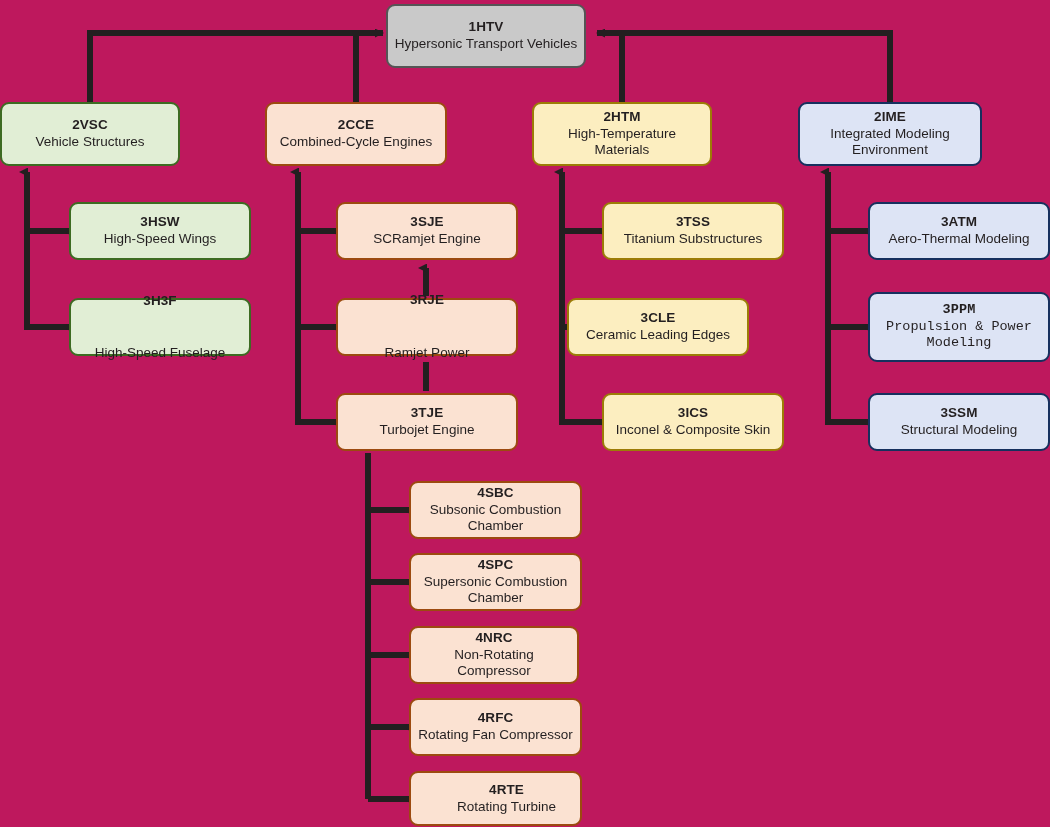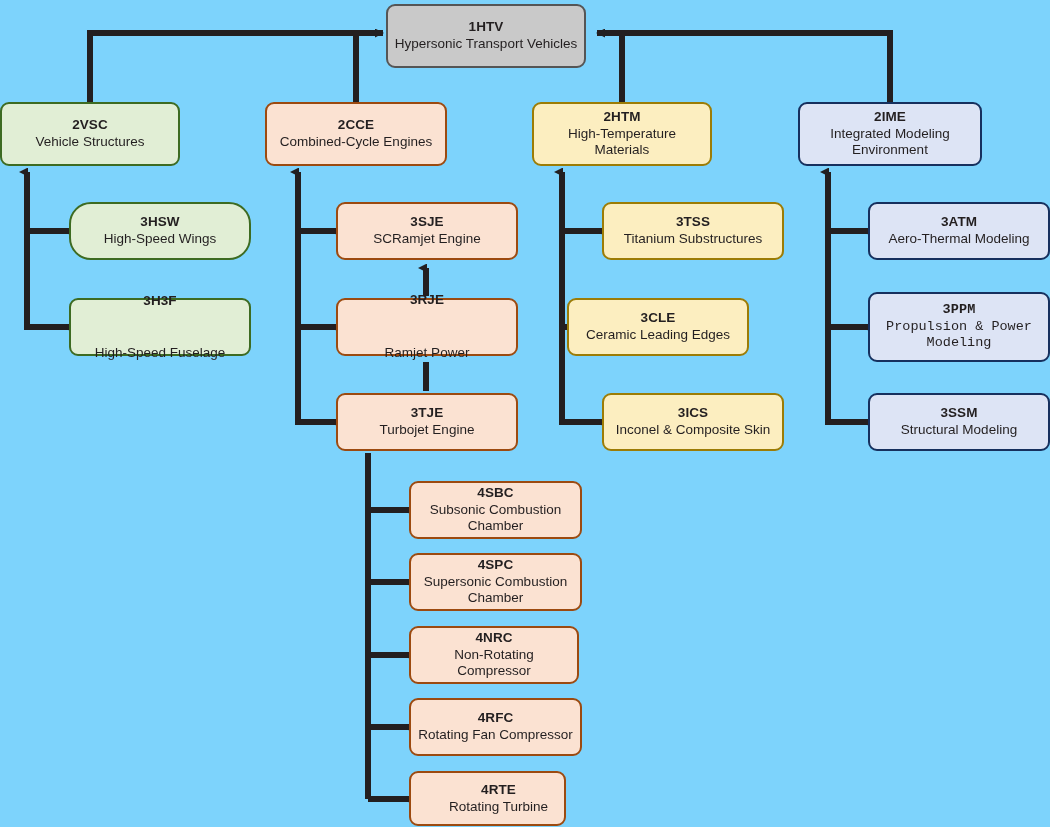--- a/index.html
+++ b/index.html
@@ -8,21 +8,21 @@
     padding: 0;
     background: #000000;
   }
   body {
     font-family: "Liberation Sans", sans-serif;
   }
   #canvas {
     position: relative;
     width: 1050px;
     height: 827px;
-    background: #7dd3fc;
+    background: #be185d;
     overflow: hidden;
   }
   svg.wires {
     position: absolute;
     left: 0;
     top: 0;
     width: 1050px;
     height: 827px;
     pointer-events: none;
   }
@@ -134,21 +134,21 @@
   <div class="node pal-yellow" style="left:532px; top:102px; width:180px; height:64px;">
     <span class="code">2HTM</span>
     <span class="name">High-Temperature Materials</span>
   </div>
 
   <div class="node pal-blue" style="left:798px; top:102px; width:184px; height:64px;">
     <span class="code">2IME</span>
     <span class="name">Integrated Modeling Environment</span>
   </div>
 
-  <div class="node pal-green" style="left:69px; top:202px; width:182px; height:58px;border-radius:22px;">
+  <div class="node pal-green" style="left:69px; top:202px; width:182px; height:58px;">
     <span class="code">3HSW</span>
     <span class="name">High-Speed Wings</span>
   </div>
 
   <div class="node pal-green" style="left:69px; top:298px; width:182px; height:58px;gap:35px;">
     <span class="code">3H3F</span>
     <span class="name">High-Speed Fuselage</span>
   </div>
 
   <div class="node pal-peach" style="left:336px; top:202px; width:182px; height:58px;">
@@ -209,18 +209,18 @@
   <div class="node pal-peach" style="left:409px; top:626px; width:170px; height:58px;">
     <span class="code">4NRC</span>
     <span class="name">Non-Rotating Compressor</span>
   </div>
 
   <div class="node pal-peach" style="left:409px; top:698px; width:173px; height:58px;">
     <span class="code">4RFC</span>
     <span class="name">Rotating Fan Compressor</span>
   </div>
 
-  <div class="node pal-peach" style="left:409px; top:771px; width:157px; height:55px;padding-left:28px;">
+  <div class="node pal-peach" style="left:409px; top:771px; width:173px; height:55px;padding-left:28px;">
     <span class="code">4RTE</span>
     <span class="name">Rotating Turbine</span>
   </div>
 
 </div>
 
 </body></html>

